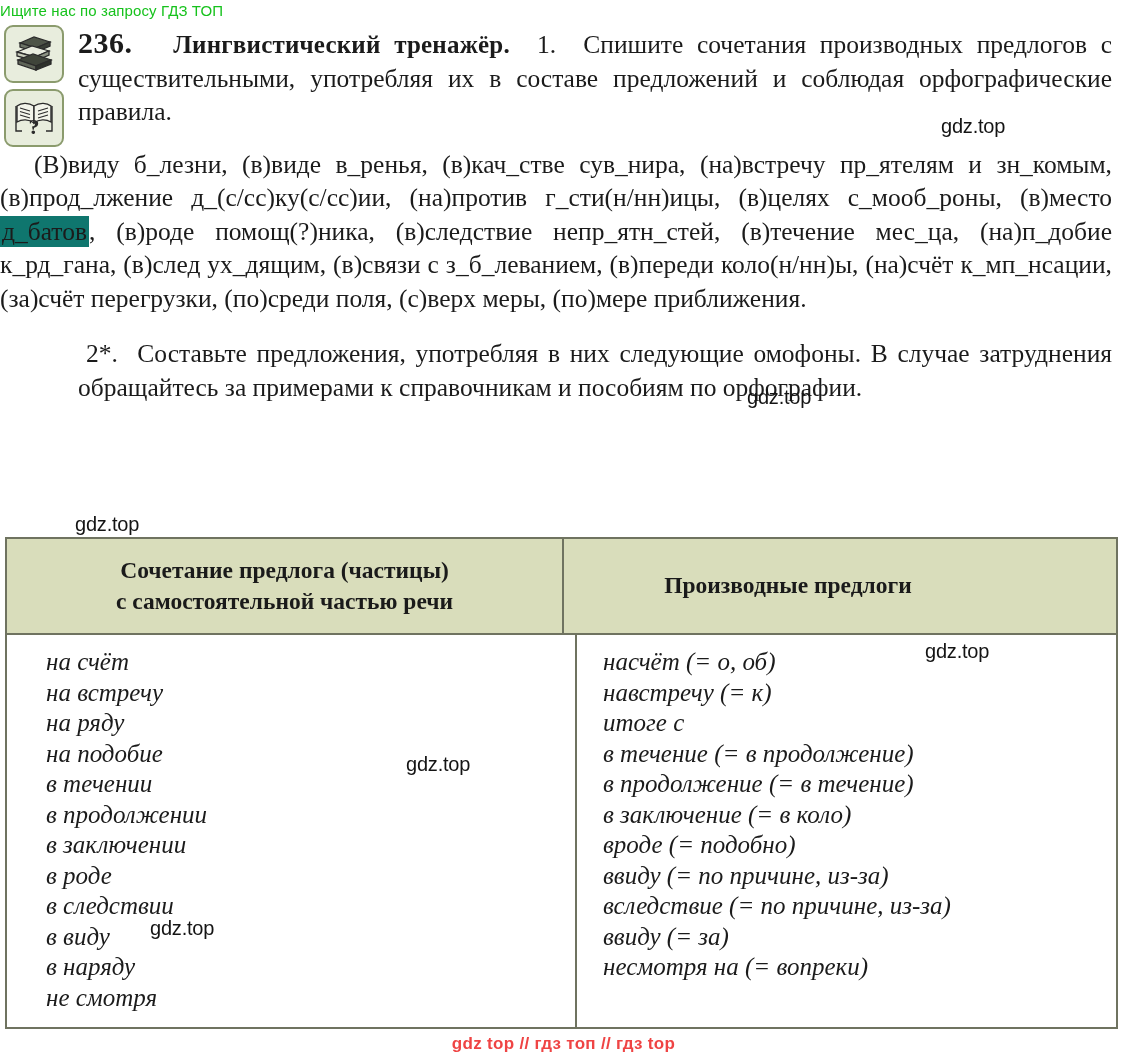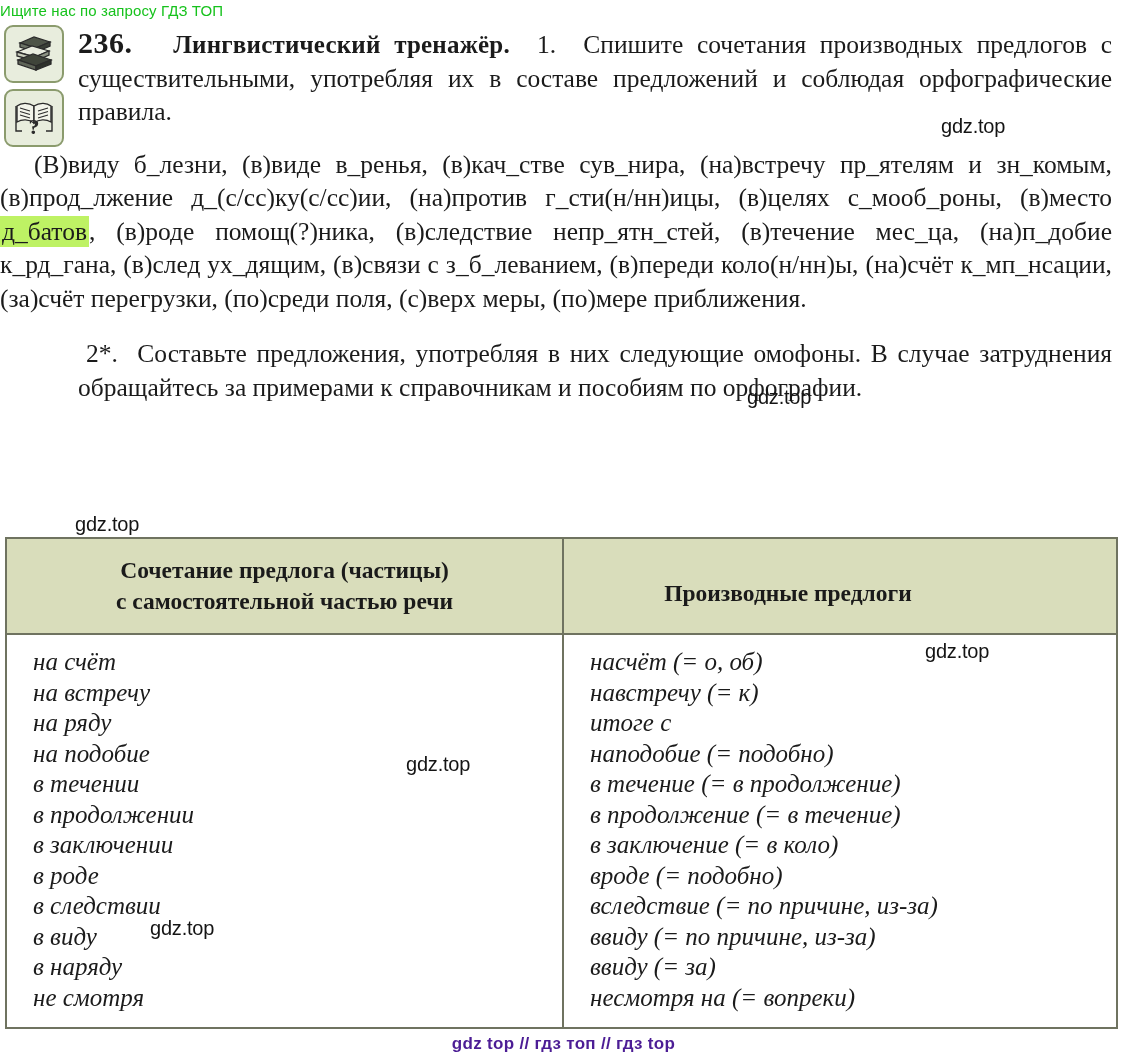--- a/index.html
+++ b/index.html
@@ -31,21 +31,21 @@
   }
   .wm-bottom {
     position: absolute;
     bottom: 8px;
     left: 0;
     width: 100%;
     text-align: center;
     font-family: "Liberation Sans", sans-serif;
     font-size: 17px;
     font-weight: 600;
-    color: #4c1d95;
+    color: #ef4444;
     letter-spacing: 0.3px;
     white-space: nowrap;
   }
   .wm-float {
     position: absolute;
     font-family: "Liberation Sans", sans-serif;
     font-size: 20px;
     color: #141414;
     white-space: nowrap;
     letter-spacing: -0.2px;
@@ -108,52 +108,52 @@
     width: 1112px;
   }
   .p-task2 {
     margin-top: 22px;
     margin-left: 78px;
     width: 1034px;
     text-indent: 8px;
     font-family: Liberation Serif, serif;
   }
   .hl {
-    background: #bef264;
+    background: #0f766e;
     padding: 1px 2px;
   }
 
   
   .tbl {
     position: absolute;
     left: 5px;
     top: 537px;
     width: 1113px;
     border: 2px solid #6f7360;
     box-sizing: border-box;
     background: #ffffff;
   }
-  .tbl-row { display: flex; align-items: center; }
+  .tbl-row { display: flex; }
   .tbl-head { background: #d9ddbb; }
   .tbl-head .cell {
     text-align: center;
     font-weight: bold;
     font-size: 23.5px;
     line-height: 31px;
     padding: 16px 10px 16px 10px;
     color: #1a1a1a;
     font-family: "Liberation Serif", "DejaVu Serif", serif;
   }
   .cell {
     box-sizing: border-box;
   }
   .col-left  { width: 557px; border-right: 2px solid #6f7360; }
   .col-right { width: 448px; }
   .tbl-head .col-left { border-right: 2px solid #6f7360; }
-  .tbl-body .col-left  { border-right: 2px solid #6f7360; }
+  .tbl-body .col-left  { border-right: 2px solid #6f7360; margin-left: 13px; }
   .tbl-body {
     border-top: 2px solid #6f7360;
   }
   .tbl-body .cell {
     padding: 12px 0 14px 26px;
   }
   .entry {
     font-style: italic;
     font-size: 25px;
     line-height: 30.5px;
@@ -243,27 +243,26 @@
           <div class="entry">в виду</div>
           <div class="entry">в наряду</div>
           <div class="entry">не смотря</div>
         </div>
     </div>
     <div class="cell col-right">
       <div id="col-right-entries">
           <div class="entry">насчёт (= о, об)</div>
           <div class="entry">навстречу (= к)</div>
           <div class="entry">итоге с</div>
-          <div class="entry">наподобие (= подобно)</div>
           <div class="entry">в течение (= в продолжение)</div>
           <div class="entry">в продолжение (= в течение)</div>
           <div class="entry">в заключение (= в коло)</div>
           <div class="entry">вроде (= подобно)</div>
+          <div class="entry">ввиду (= по причине, из-за)</div>
           <div class="entry">вследствие (= по причине, из-за)</div>
-          <div class="entry">ввиду (= по причине, из-за)</div>
           <div class="entry">ввиду (= за)</div>
           <div class="entry">несмотря на (= вопреки)</div>
         </div>
     </div>
   </div>
 </div>
 
 <div id="float-wms">
     <div class="wm-float" style="left: 941px; top: 115px; color: rgb(20, 20, 20);">gdz.top</div>
     <div class="wm-float" style="left: 747px; top: 386px; color: rgb(20, 20, 20);">gdz.top</div>

